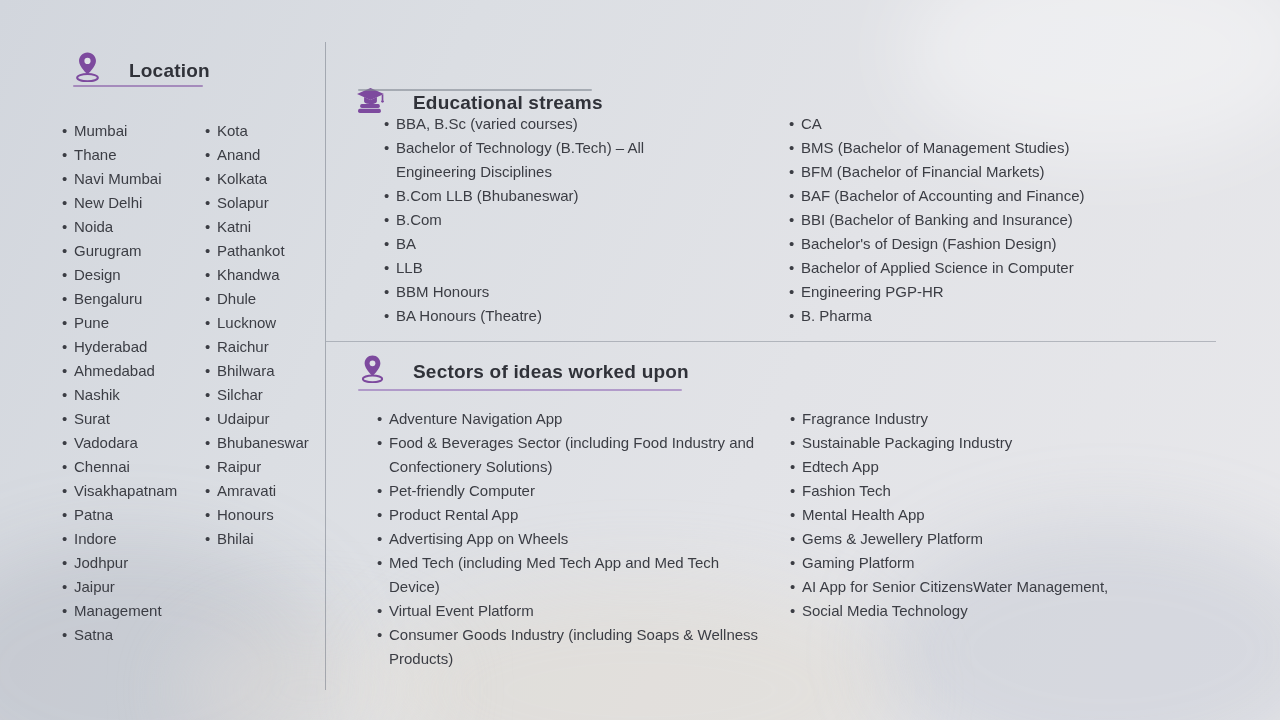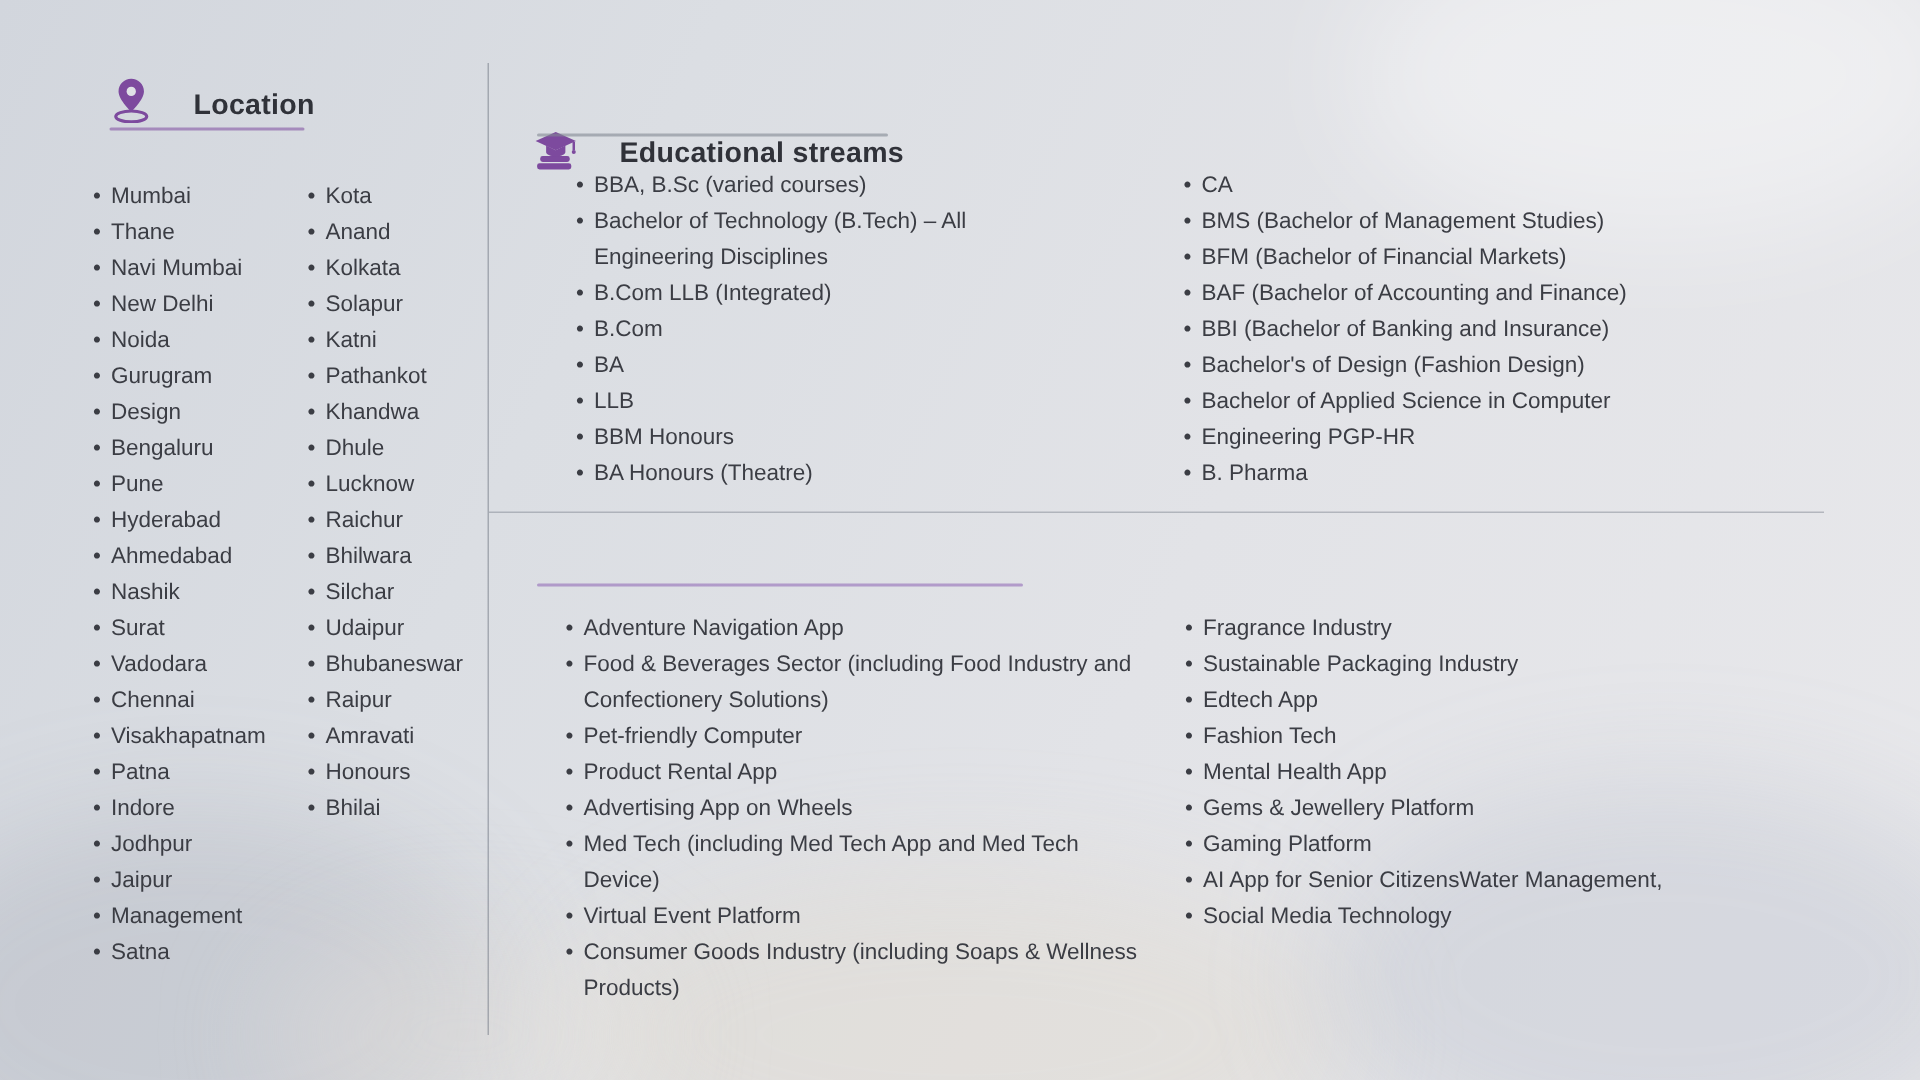--- a/index.html
+++ b/index.html
@@ -246,21 +246,21 @@
       <li>
       <span class="dot">•</span>
       <span class="txt">BBA, B.Sc (varied courses)</span>
     </li>
       <li>
       <span class="dot">•</span>
       <span class="txt">Bachelor of Technology (B.Tech) – All Engineering Disciplines</span>
     </li>
       <li>
       <span class="dot">•</span>
-      <span class="txt">B.Com LLB (Integrated)</span>
+      <span class="txt">B.Com LLB (Bhubaneswar)</span>
     </li>
       <li>
       <span class="dot">•</span>
       <span class="txt">B.Com</span>
     </li>
       <li>
       <span class="dot">•</span>
       <span class="txt">BA</span>
     </li>
       <li>
@@ -308,20 +308,28 @@
       <li>
       <span class="dot">•</span>
       <span class="txt">Engineering PGP-HR</span>
     </li>
       <li>
       <span class="dot">•</span>
       <span class="txt">B. Pharma</span>
     </li>
     </ul>
 
+  <div class="section-header" style="left:360px; top:354px;">
+    <svg class="hdr-icon" width="25" height="29" viewBox="0 0 26 30" aria-hidden="true">
+      <ellipse cx="13" cy="25.8" rx="10" ry="3.5" fill="none" stroke="#7d4a9e" stroke-width="2"></ellipse>
+      <path d="M13 1.5c-4.6 0-8.2 3.6-8.2 8.2 0 5.4 8.2 13 8.2 13s8.2-7.6 8.2-13c0-4.6-3.6-8.2-8.2-8.2z" fill="#7d4a9e"></path>
+      <circle cx="13" cy="9.6" r="3" fill="#dfe1e6"></circle>
+    </svg>
+    <span class="section-title">Sectors of ideas worked upon</span>
+  </div>
   <div class="underline sec"></div>
 
   <ul class="blist sec-col1">
       <li>
       <span class="dot">•</span>
       <span class="txt">Adventure Navigation App</span>
     </li>
       <li>
       <span class="dot">•</span>
       <span class="txt">Food &amp; Beverages Sector (including Food Industry and Confectionery Solutions)</span>

